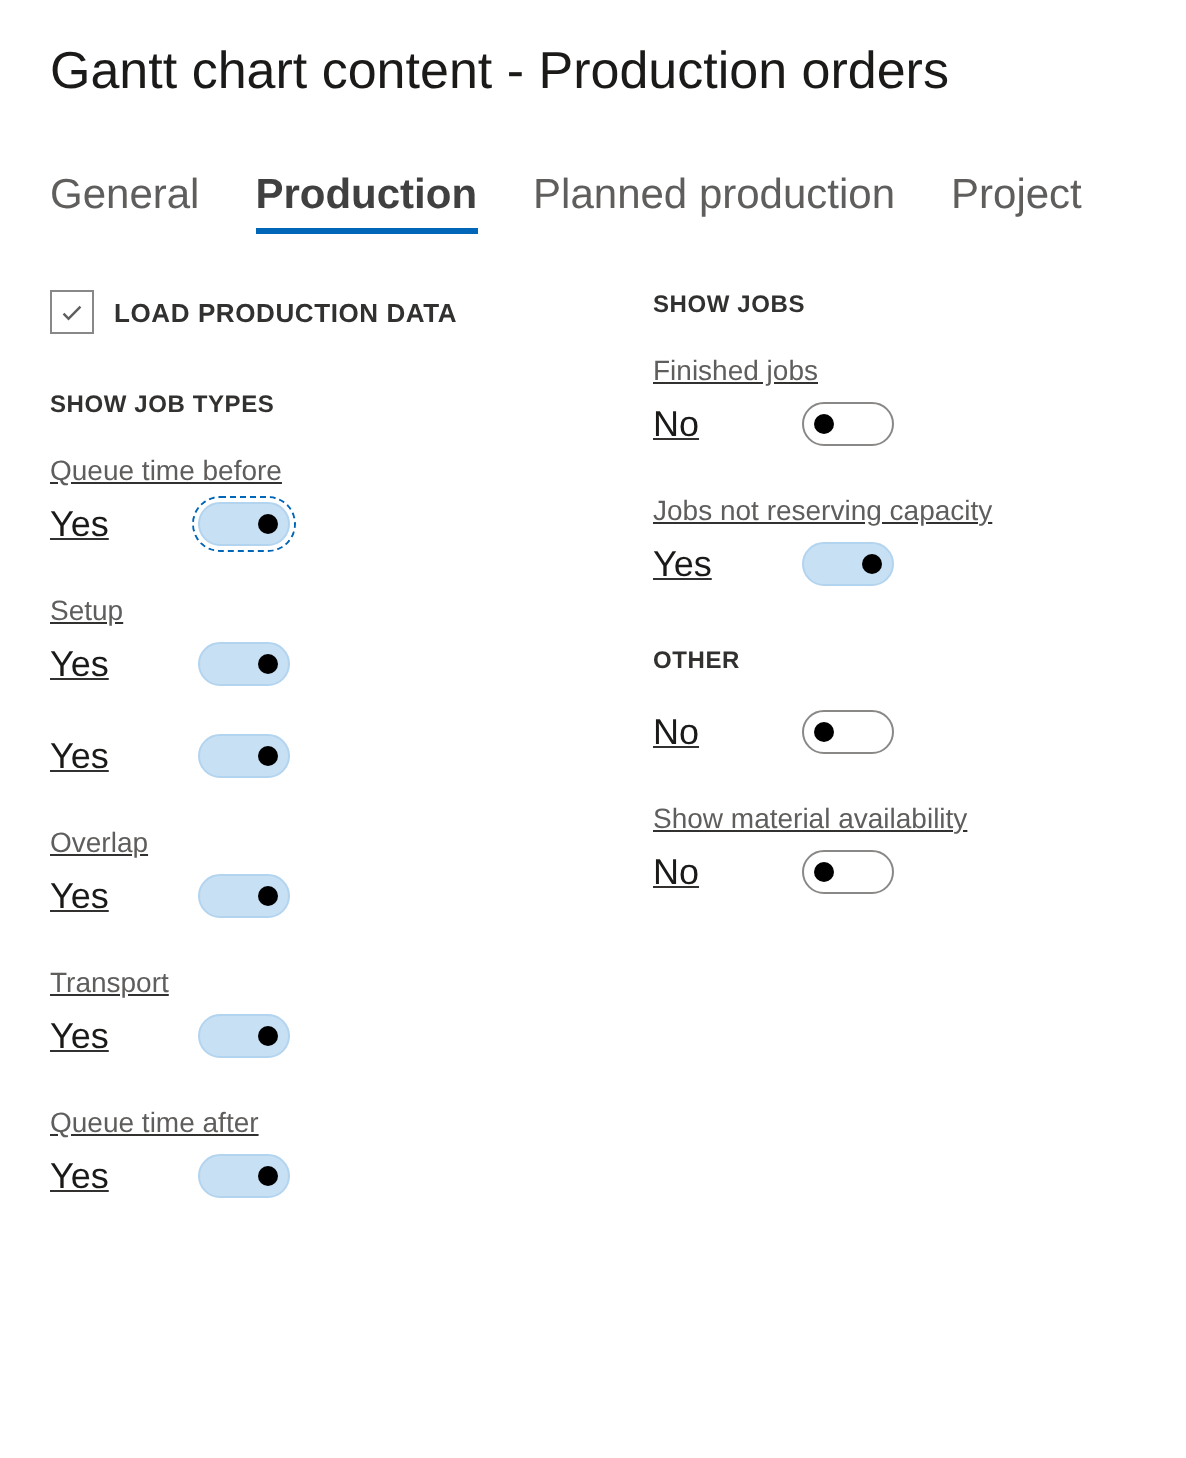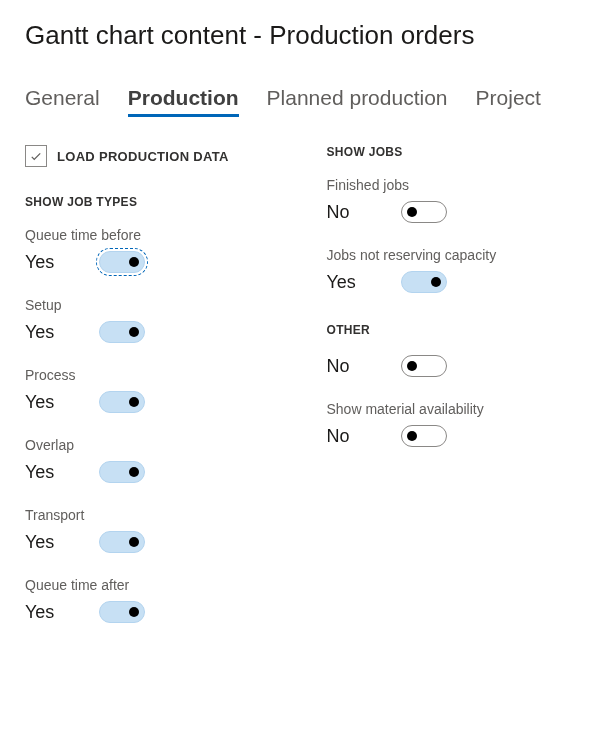--- a/index.html
+++ b/index.html
@@ -76,20 +76,21 @@
       letter-spacing: 0.3px;
       color: #323130;
       margin-bottom: 18px;
       margin-top: 0;
     }
     .section-heading.mt {
       margin-top: 30px;
     }
     .field {
       margin-bottom: 24px;
+      text-decoration: underline;
     }
     .field-label {
       font-size: 14px;
       color: #605e5c;
       margin-bottom: 8px;
     }
     .field-row {
       display: flex;
       align-items: center;
       gap: 40px;
@@ -172,21 +173,20 @@
       <div class="field-label">Setup</div>
       <div class="field-row">
         <div class="field-value">Yes</div>
         <div class="toggle on">
             <div class="knob"></div>
           </div>
       </div>
     </div>
 
     <div class="field">
-      <div class="field-label">Process</div>
       <div class="field-row">
         <div class="field-value">Yes</div>
         <div class="toggle on">
             <div class="knob"></div>
           </div>
       </div>
     </div>
 
     <div class="field">
       <div class="field-label">Overlap</div>

